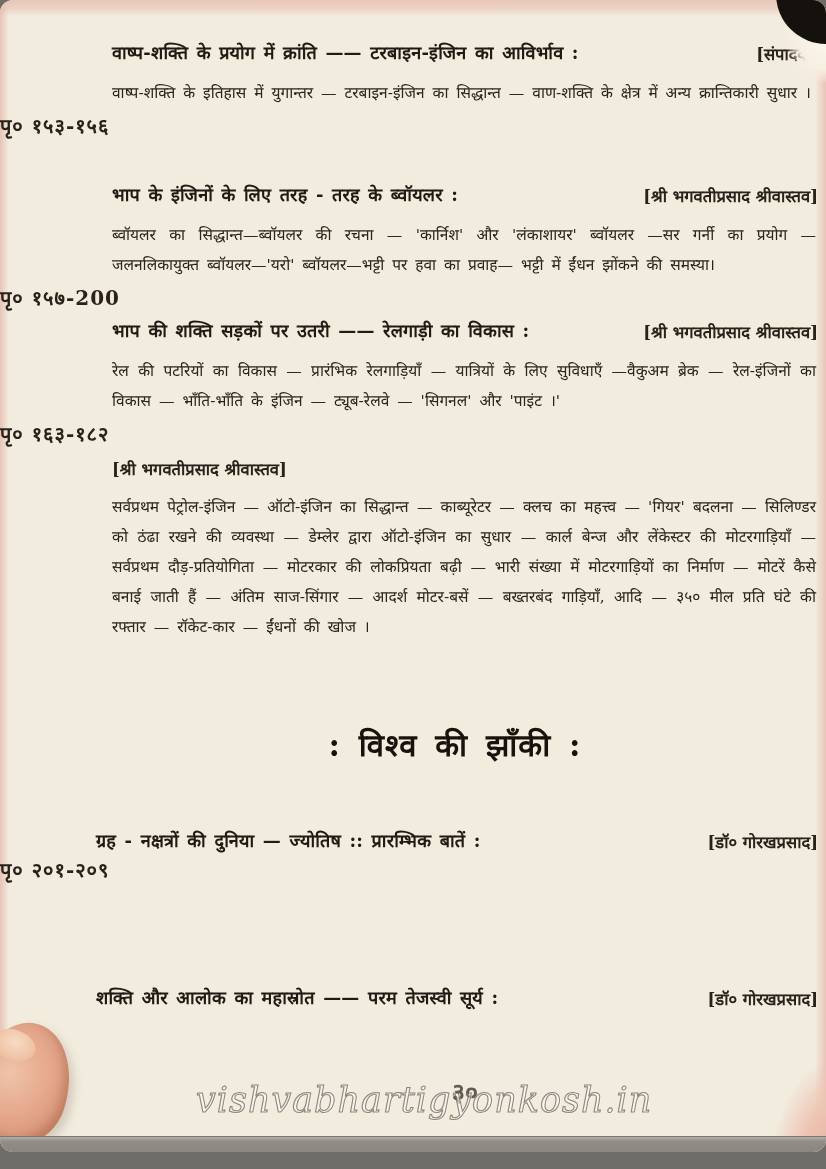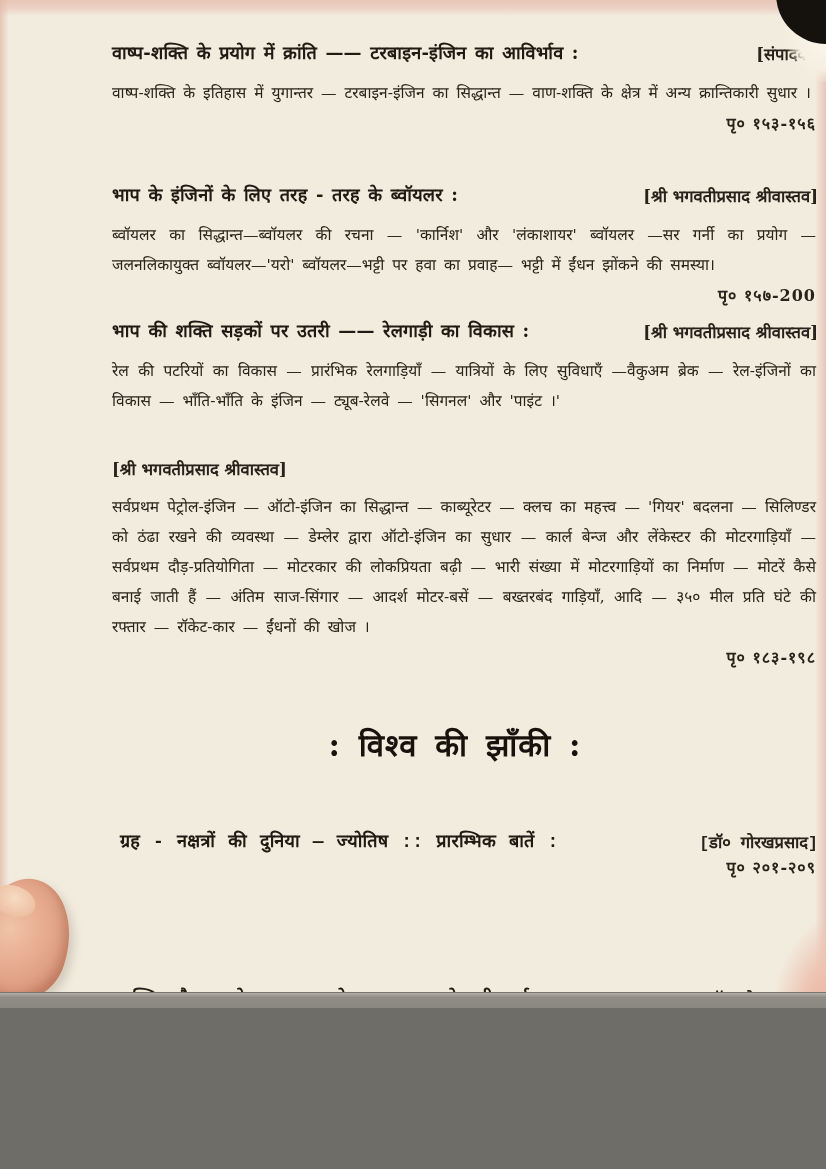--- a/index.html
+++ b/index.html
@@ -1,26 +1,27 @@
 <!DOCTYPE html>
 <html lang="hi"><head>
 <meta charset="utf-8">
 <style>
   html,body{margin:0;padding:0;background:#6f6d68;}
   .scan{
     position:relative;
-    width:826px;height:1008px;
+    width:826px;height:1152px;
     margin:0 auto;
     background:
       radial-gradient(ellipse 900px 700px at 45% 40%, #f4efe4 0%, #f1ebdd 60%, #ecs 100%),
       #f1ebdd;
     background-color:#f2ecdf;
     overflow:hidden;
     font-family:"DejaVu Serif","Liberation Serif",serif;
     color:#241d15;
+    border-radius:13px;
   }
   
   .edge-top{position:absolute;left:0;top:0;width:100%;height:16px;
     background:linear-gradient(180deg,#e7bfb1 0%,#eccfc2 55%,rgba(236,207,194,0) 100%);
     opacity:.85;}
   .edge-left{position:absolute;left:0;top:0;width:9px;height:100%;
     background:linear-gradient(90deg,#e4baab 0%,rgba(228,186,171,0) 100%);
     opacity:.8;}
   .edge-right{position:absolute;right:0;top:0;width:11px;height:100%;
     background:linear-gradient(270deg,#e8c0b4 0%,rgba(232,192,180,0) 100%);
@@ -48,42 +49,42 @@
   .content{position:absolute;left:0;top:0;width:100%;height:100%;}
   .entry{position:absolute;left:0;width:100%;}
   .entry-head{display:flex;justify-content:space-between;align-items:flex-start;
     padding-left:112px;padding-right:8px;}
   .entry-title{margin:0;font-size:18px;font-weight:bold;letter-spacing:.2px;
     word-spacing:2px;white-space:nowrap;color:#211a12;}
   .entry-author{font-size:16.5px;font-weight:bold;white-space:nowrap;color:#2a221a;
     transform:translateY(2px);}
   .entry-desc{margin:14px 10px 0 112px;font-size:15.5px;line-height:30px;
     text-align:justify;word-spacing:3px;color:#2b2319;}
-  .entry-pageref{margin:4px 10px 0 0;text-align:right;font-size:16px;
+  .entry-pageref{margin:4px 10px 0 0;text-align:left;font-size:20px;
     font-weight:bold;color:#2a221a;letter-spacing:1px;}
 
   .section-heading{position:absolute;left:0;width:100%;text-align:center;
     font-size:31px;font-weight:bold;letter-spacing:1px;word-spacing:6px;
     color:#17120c;transform:translateX(42px);}
 
   .page-number{position:absolute;left:452px;top:1074px;font-size:25px;
     font-weight:bold;color:#4a4238;opacity:.85;}
   .watermark{position:absolute;left:196px;top:1080px;width:440px;
     font-family:"DejaVu Serif","Liberation Serif",serif;
     font-style:italic;font-size:35px;letter-spacing:1px;
     color:rgba(244,240,232,.12);
     -webkit-text-stroke:1.1px rgba(105,99,88,.75);
     text-shadow:1px 1px 0 rgba(255,255,255,.6);
     white-space:nowrap;}
 
   
   #e1{top:40px;} #e2{top:182px;} #e3{top:318px;} #e4{top:455px;}
   #heading{top:702px;}
   #e5{top:828px;} #e6{top:985px;}
-  #e5 .entry-head,#e6 .entry-head{padding-left:120px;font-family:Liberation Mono, monospace;}
+  #e5 .entry-head,#e6 .entry-head{padding-left:96px;}
 </style>
 </head>
 <body>
 
 <div class="scan">
   <div class="edge-top"></div>
   <div class="edge-left"></div>
   <div class="edge-right"></div>
 
   <div class="content">
@@ -105,28 +106,28 @@
       <p class="entry-desc">ब्वॉयलर का सिद्धान्त—ब्वॉयलर की रचना — 'कार्निश' और 'लंकाशायर' ब्वॉयलर —सर गर्नी का प्रयोग — जलनलिकायुक्त ब्वॉयलर—'यरो' ब्वॉयलर—भट्टी पर हवा का प्रवाह— भट्टी में ईंधन झोंकने की समस्या।</p>
       <div class="entry-pageref">पृ० १५७-200</div>
     </section>
 
     <section class="entry" id="e3">
       <div class="entry-head">
         <h3 class="entry-title">भाप की शक्ति सड़कों पर उतरी —— रेलगाड़ी का विकास :</h3>
         <span class="entry-author">[श्री भगवतीप्रसाद श्रीवास्तव]</span>
       </div>
       <p class="entry-desc">रेल की पटरियों का विकास — प्रारंभिक रेलगाड़ियाँ — यात्रियों के लिए सुविधाएँ —वैकुअम ब्रेक — रेल-इंजिनों का विकास — भाँति-भाँति के इंजिन — ट्यूब-रेलवे — 'सिगनल' और 'पाइंट ।'</p>
+      <div class="entry-pageref">पृ० १६३-१८२</div>
     </section>
 
     <section class="entry" id="e4">
       <div class="entry-head">
         <span class="entry-author">[श्री भगवतीप्रसाद श्रीवास्तव]</span>
       </div>
       <p class="entry-desc">सर्वप्रथम पेट्रोल-इंजिन — ऑटो-इंजिन का सिद्धान्त — काब्यूरेटर — क्लच का महत्त्व — 'गियर' बदलना — सिलिण्डर को ठंढा रखने की व्यवस्था — डेम्लेर द्वारा ऑटो-इंजिन का सुधार — कार्ल बेन्ज और लेंकेस्टर की मोटरगाड़ियाँ — सर्वप्रथम दौड़-प्रतियोगिता — मोटरकार की लोकप्रियता बढ़ी — भारी संख्या में मोटरगाड़ियों का निर्माण — मोटरें कैसे बनाई जाती हैं — अंतिम साज-सिंगार — आदर्श  मोटर-बसें — बख्तरबंद गाड़ियाँ, आदि — ३५० मील प्रति घंटे की रफ्तार — रॉकेट-कार — ईंधनों की खोज ।</p>
-      <div class="entry-pageref">पृ० १८३-१९८</div>
     </section>
 
     <h1 class="section-heading" id="heading">: विश्व की झाँकी :</h1>
 
     <section class="entry" id="e5">
       <div class="entry-head">
         <h3 class="entry-title">ग्रह - नक्षत्रों की दुनिया — ज्योतिष :: प्रारम्भिक बातें :</h3>
         <span class="entry-author">[डॉ० गोरखप्रसाद]</span>
       </div>
       <div class="entry-pageref">पृ० २०१-२०९</div>

